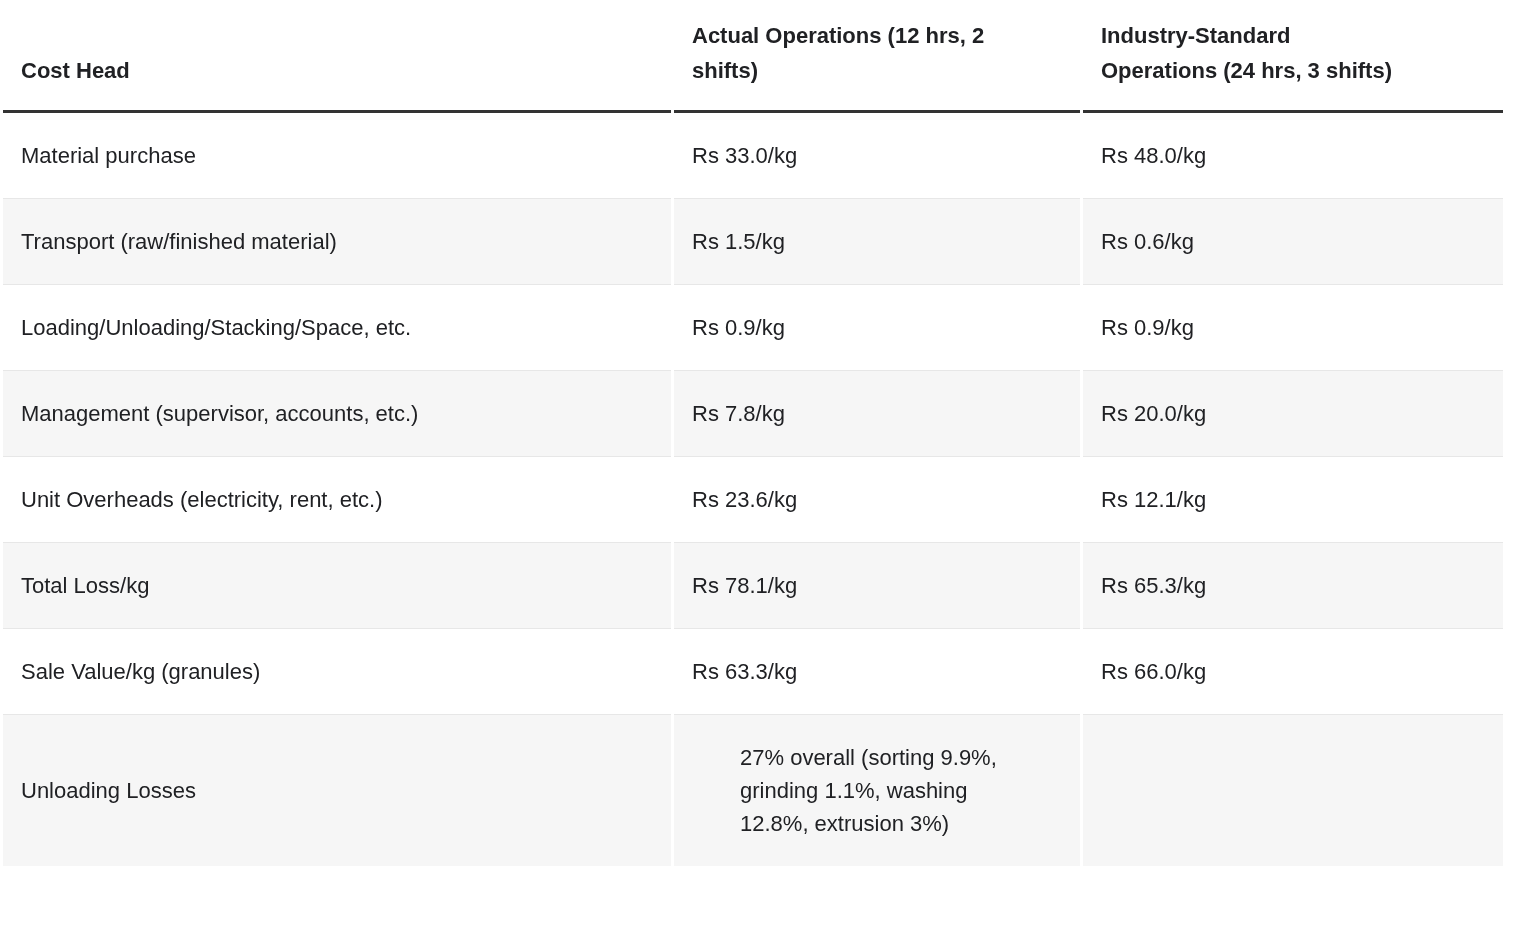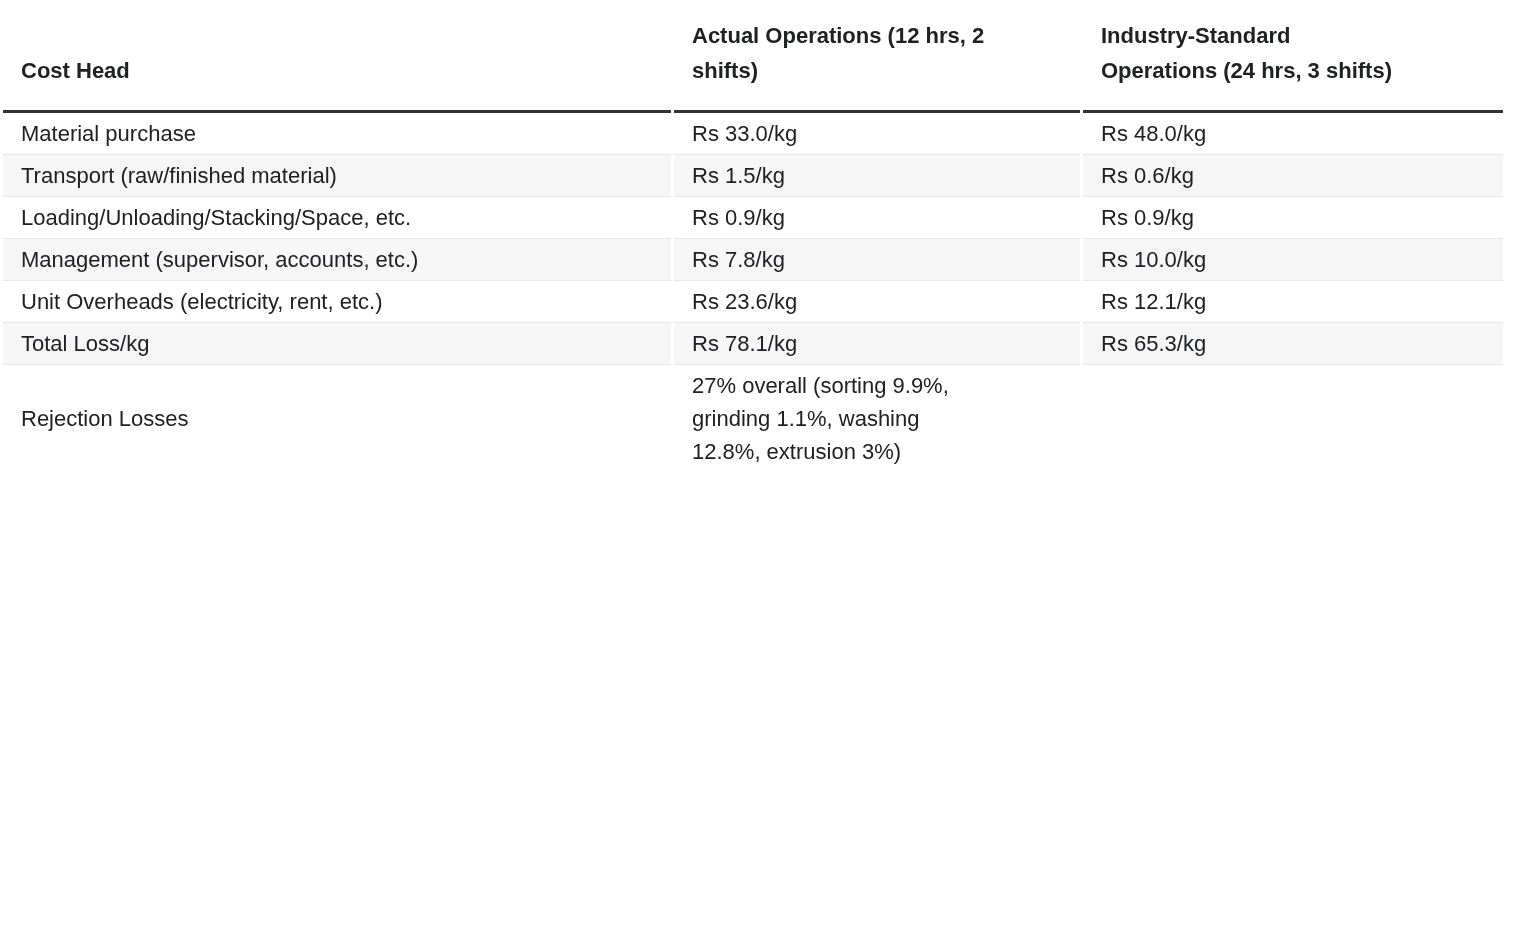--- a/index.html
+++ b/index.html
@@ -38,29 +38,29 @@
     padding:18px 18px 22px 18px;
     border-bottom:3px solid var(--header-rule);
   }
   th .hwrap{
     display:inline-block;
     max-width:310px;
   }
   td{
     font-size:22px;
     line-height:33px;
-    padding:4px 18px;
+    padding:26px 18px;
     vertical-align:middle;
     border-top:1px solid var(--divider);
     overflow:hidden;
   }
   tbody tr:first-child td{border-top:none;}
   tbody tr:nth-child(even) td{background:var(--stripe);}
   td.col-1 span{display:inline-block;max-width:330px;vertical-align:top;}
-  td.col-1 span.multiline{max-width:300px;}
+  td.col-1 span.multiline{max-width:300px;margin-left:48px;}
 </style>
 </head>
 <body>
 
 <div class="page">
   <table class="cost-table">
     <colgroup>
       <col class="c1">
         <col class="c2">
         <col class="c3">
@@ -84,32 +84,37 @@
           <td class="col-2"><span>Rs 0.6/kg</span></td>
         </tr>
         <tr>
           <td class="col-0"><span>Loading/Unloading/Stacking/Space, etc.</span></td>
           <td class="col-1"><span>Rs 0.9/kg</span></td>
           <td class="col-2"><span>Rs 0.9/kg</span></td>
         </tr>
         <tr>
           <td class="col-0"><span>Management (supervisor, accounts, etc.)</span></td>
           <td class="col-1"><span>Rs 7.8/kg</span></td>
-          <td class="col-2"><span>Rs 10.0/kg</span></td>
+          <td class="col-2"><span>Rs 20.0/kg</span></td>
         </tr>
         <tr>
           <td class="col-0"><span>Unit Overheads (electricity, rent, etc.)</span></td>
           <td class="col-1"><span>Rs 23.6/kg</span></td>
           <td class="col-2"><span>Rs 12.1/kg</span></td>
         </tr>
         <tr>
           <td class="col-0"><span>Total Loss/kg</span></td>
           <td class="col-1"><span>Rs 78.1/kg</span></td>
           <td class="col-2"><span>Rs 65.3/kg</span></td>
         </tr>
         <tr>
-          <td class="col-0"><span>Rejection Losses</span></td>
+          <td class="col-0"><span>Sale Value/kg (granules)</span></td>
+          <td class="col-1"><span>Rs 63.3/kg</span></td>
+          <td class="col-2"><span>Rs 66.0/kg</span></td>
+        </tr>
+        <tr>
+          <td class="col-0"><span>Unloading Losses</span></td>
           <td class="col-1"><span class="multiline">27% overall (sorting 9.9%, grinding 1.1%, washing 12.8%, extrusion 3%)</span></td>
           <td class="col-2"><span></span></td>
         </tr>
       </tbody>
   </table>
 </div>
 
 </body></html>

